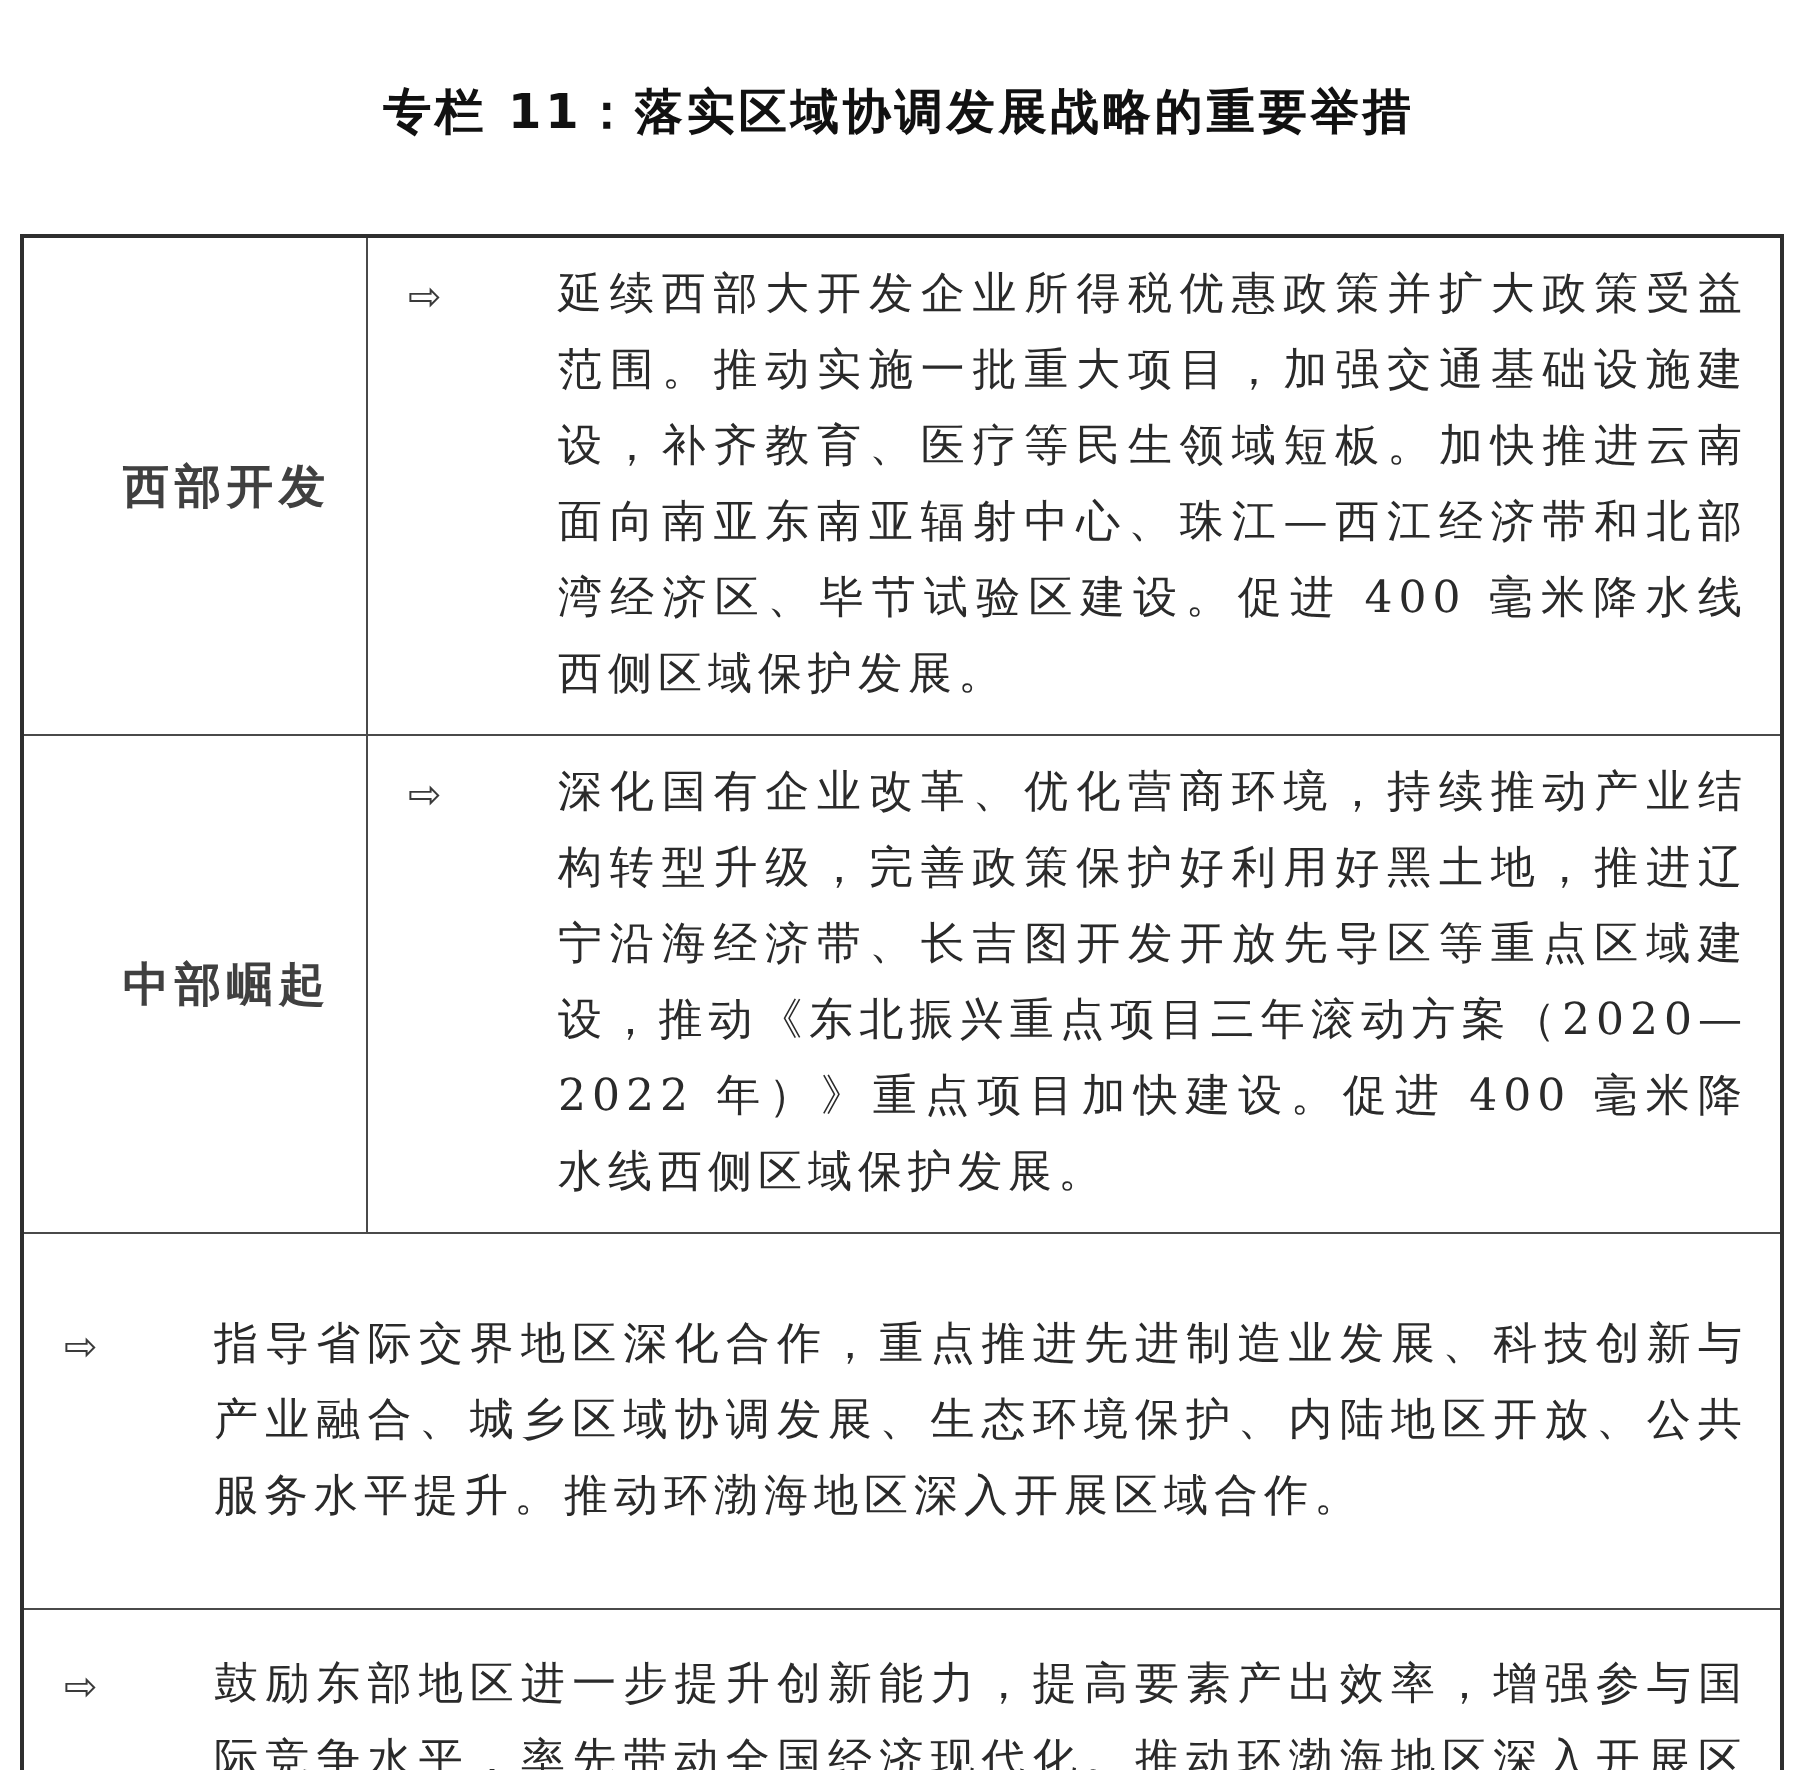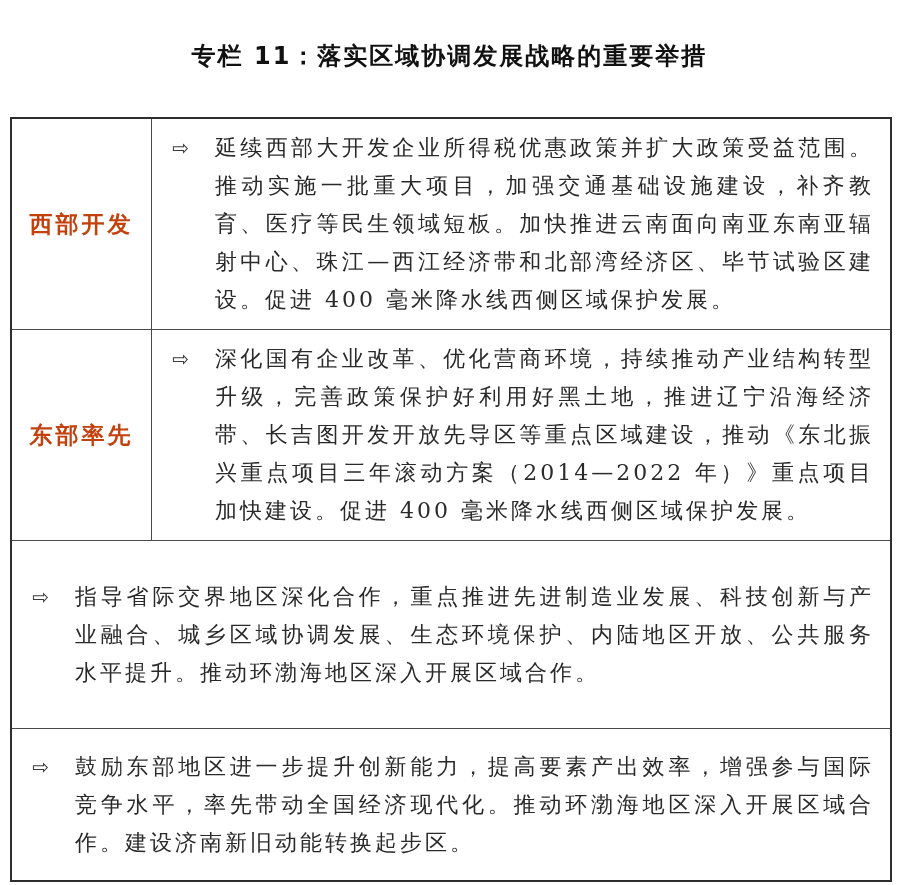--- a/index.html
+++ b/index.html
@@ -46,22 +46,23 @@
   .label-cell {
     width: 139px;
     flex: 0 0 139px;
     border-right: 1px solid #4a4a4a;
     display: flex;
     align-items: center;
     justify-content: center;
     font-size: 23px;
     font-weight: bold;
     letter-spacing: 3px;
-    color: #c2410c;
+    color: #404040;
     font-family: "DejaVu Sans", "Liberation Sans", sans-serif;
+    margin-left: 32px;
   }
   .content-cell {
     flex: 1 1 auto;
     display: flex;
     align-items: center;
     padding: 10px 16px 10px 20px;
   }
   .content-inner {
     display: flex;
     align-items: flex-start;
@@ -75,45 +76,46 @@
     font-family: "DejaVu Sans", sans-serif;
   }
   .row-text {
     flex: 1 1 auto;
     font-family: "DejaVu Serif", "Liberation Serif", serif;
     font-size: 22px;
     line-height: 38px;
     letter-spacing: 3px;
     text-align: justify;
     color: #2a2a2a;
+    margin-left: 32px;
   }
 </style>
 </head>
 <body>
 
 <div class="page-title">专栏 11：落实区域协调发展战略的重要举措</div>
 
 <div class="measures-table">
 
   <div class="t-row">
     <div class="label-cell">西部开发</div>
     <div class="content-cell">
       <div class="content-inner">
         <span class="bullet">⇨</span>
         <div class="row-text">延续西部大开发企业所得税优惠政策并扩大政策受益范围。推动实施一批重大项目，加强交通基础设施建设，补齐教育、医疗等民生领域短板。加快推进云南面向南亚东南亚辐射中心、珠江—西江经济带和北部湾经济区、毕节试验区建设。促进 400 毫米降水线西侧区域保护发展。</div>
       </div>
     </div>
   </div>
 
   <div class="t-row">
-    <div class="label-cell">东部率先</div>
+    <div class="label-cell">中部崛起</div>
     <div class="content-cell">
       <div class="content-inner">
         <span class="bullet">⇨</span>
-        <div class="row-text">深化国有企业改革、优化营商环境，持续推动产业结构转型升级，完善政策保护好利用好黑土地，推进辽宁沿海经济带、长吉图开发开放先导区等重点区域建设，推动《东北振兴重点项目三年滚动方案（2014—2022 年）》重点项目加快建设。促进 400 毫米降水线西侧区域保护发展。</div>
+        <div class="row-text">深化国有企业改革、优化营商环境，持续推动产业结构转型升级，完善政策保护好利用好黑土地，推进辽宁沿海经济带、长吉图开发开放先导区等重点区域建设，推动《东北振兴重点项目三年滚动方案（2020—2022 年）》重点项目加快建设。促进 400 毫米降水线西侧区域保护发展。</div>
       </div>
     </div>
   </div>
 
   <div class="t-row">
     <div class="content-cell">
       <div class="content-inner">
         <span class="bullet">⇨</span>
         <div class="row-text">指导省际交界地区深化合作，重点推进先进制造业发展、科技创新与产业融合、城乡区域协调发展、生态环境保护、内陆地区开放、公共服务水平提升。推动环渤海地区深入开展区域合作。</div>
       </div>

